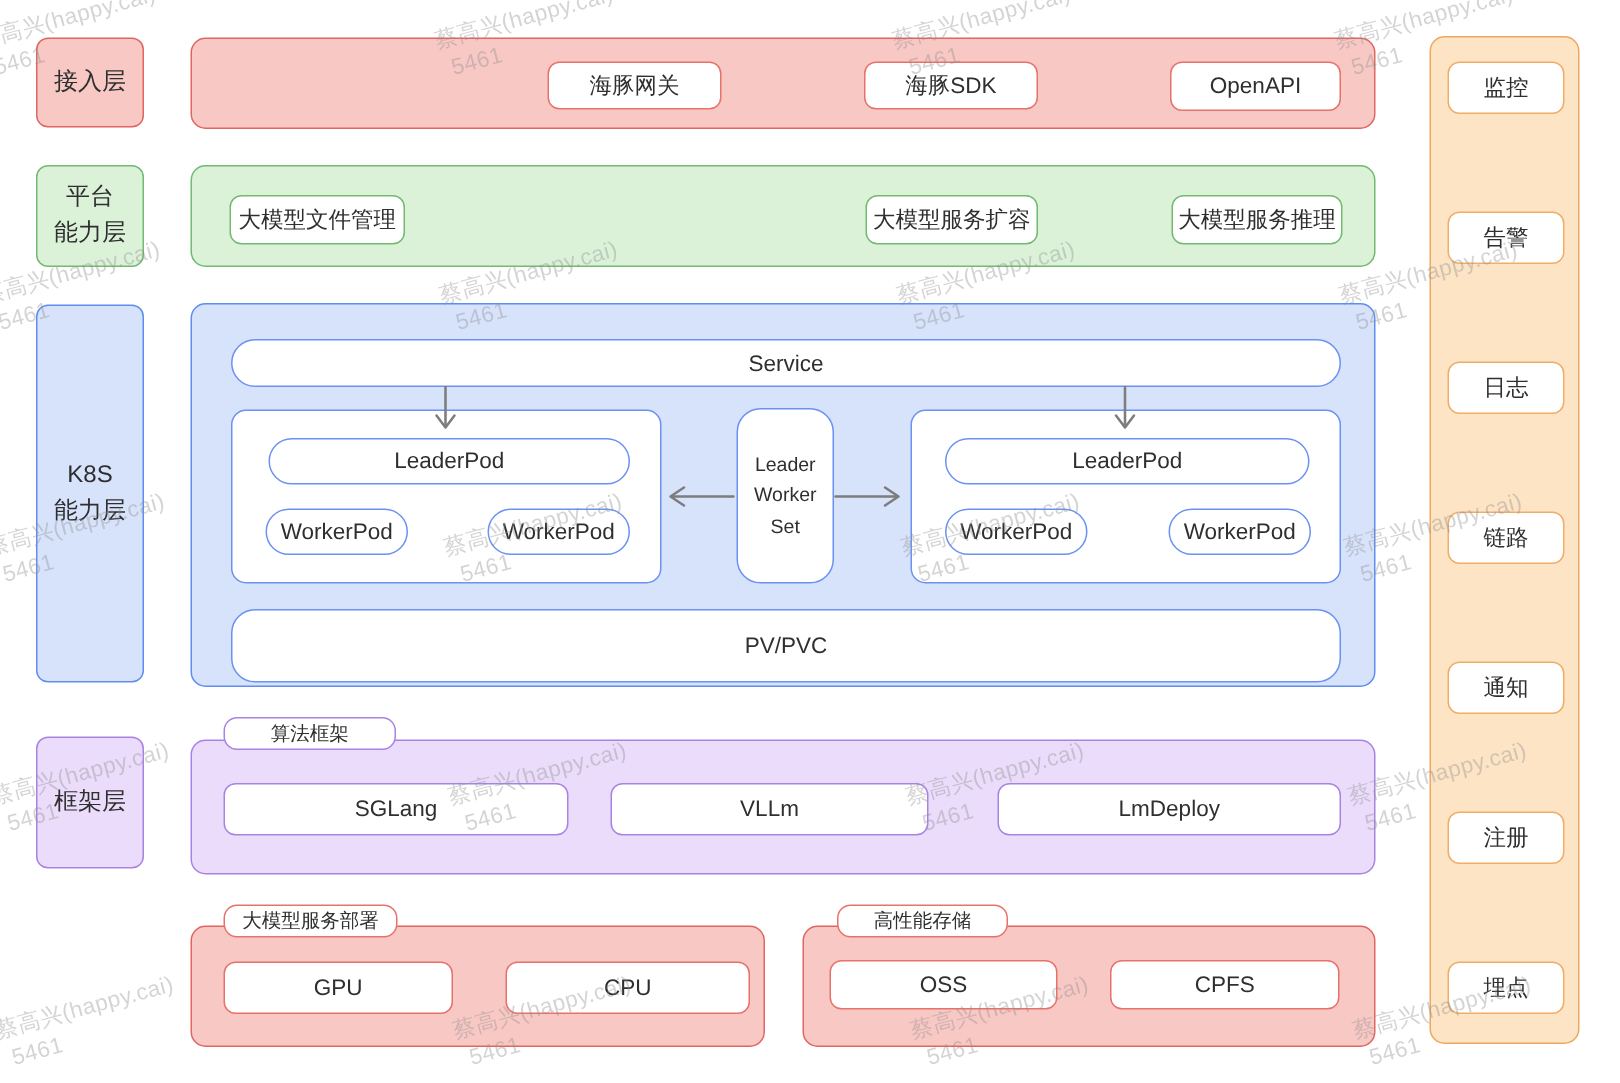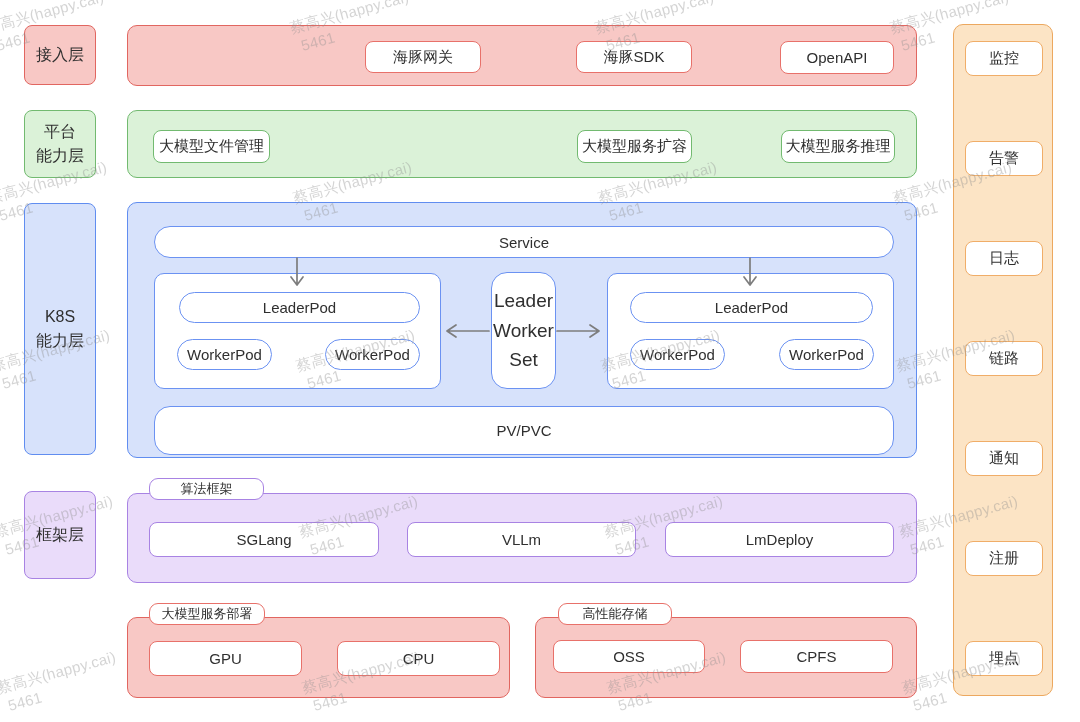--- a/index.html
+++ b/index.html
@@ -25,21 +25,21 @@
   .c-red{background:#f8c8c5;border-color:#e16660;}
   .b-red{border-color:#e8716a;}
   .c-green{background:#dbf2d8;border-color:#72ba70;}
   .b-green{border-color:#72ba70;text-align:right;}
   .c-blue{background:#d7e2fb;border-color:#608df0;}
   .b-blue{border-color:#6b92f2;border-radius:16px;}
   .c-purple{background:#eadcfa;border-color:#a883e3;}
   .b-purple{border-color:#a883e3;}
   .c-orange{background:#fce4c5;border-color:#eca85f;}
   .b-orange{border-color:#f0ad68;}
-  .multi{white-space:pre-line;text-align:center;line-height:1.55;font-size:19px;}
+  .multi{white-space:pre-line;text-align:center;line-height:1.55;font-size:13px;}
   .arr{position:absolute;color:#7d7d7d;z-index:1;}
   .arr path{stroke:currentColor;stroke-width:1.7;fill:none;stroke-linecap:round;stroke-linejoin:round;}
   .wm-layer{position:absolute;left:0;top:0;width:100%;height:100%;z-index:10;pointer-events:none;overflow:hidden;}
   .wm{
     position:absolute;transform:rotate(-15deg);transform-origin:0 50%;
     font-size:15px;color:#8f8f8f;opacity:.38;white-space:nowrap;letter-spacing:.3px;line-height:1.3;
   }
   .wm .wm2{margin-left:6px;font-size:15px;}
 </style>
 </head>
@@ -97,21 +97,21 @@
         <path d="M47 10 H6 M14 4 L5 10 L14 16"></path>
       </svg>
     <svg class="arr" style="left:428px;top:118px" width="48" height="20">
         <path d="M1 10 H42 M34 4 L43 10 L34 16"></path>
       </svg>
   </div>
 
   <div class="panel c-purple" style="left:127px;top:493px;width:790px;height:90px">
     <div class="tag b-purple" style="left:21px;top:-16px;width:115px;height:22px">算法框架</div>
     <div class="chip b-purple" style="left:21px;top:28px;width:230px;height:35px">SGLang</div>
-    <div class="chip b-purple" style="left:279px;top:28px;width:229px;height:35px">VLLm</div>
+    <div class="chip b-purple" style="left:279px;top:28px;width:212px;height:35px">VLLm</div>
     <div class="chip b-purple" style="left:537px;top:28px;width:229px;height:35px">LmDeploy</div>
   </div>
 
   <div class="panel c-red" style="left:127px;top:617px;width:383px;height:81px">
     <div class="tag b-red" style="left:21px;top:-15px;width:116px;height:22px">大模型服务部署</div>
     <div class="chip b-red" style="left:21px;top:23px;width:153px;height:35px">GPU</div>
     <div class="chip b-red" style="left:209px;top:23px;width:163px;height:35px">CPU</div>
   </div>
 
   <div class="panel c-red" style="left:535px;top:617px;width:382px;height:81px">

